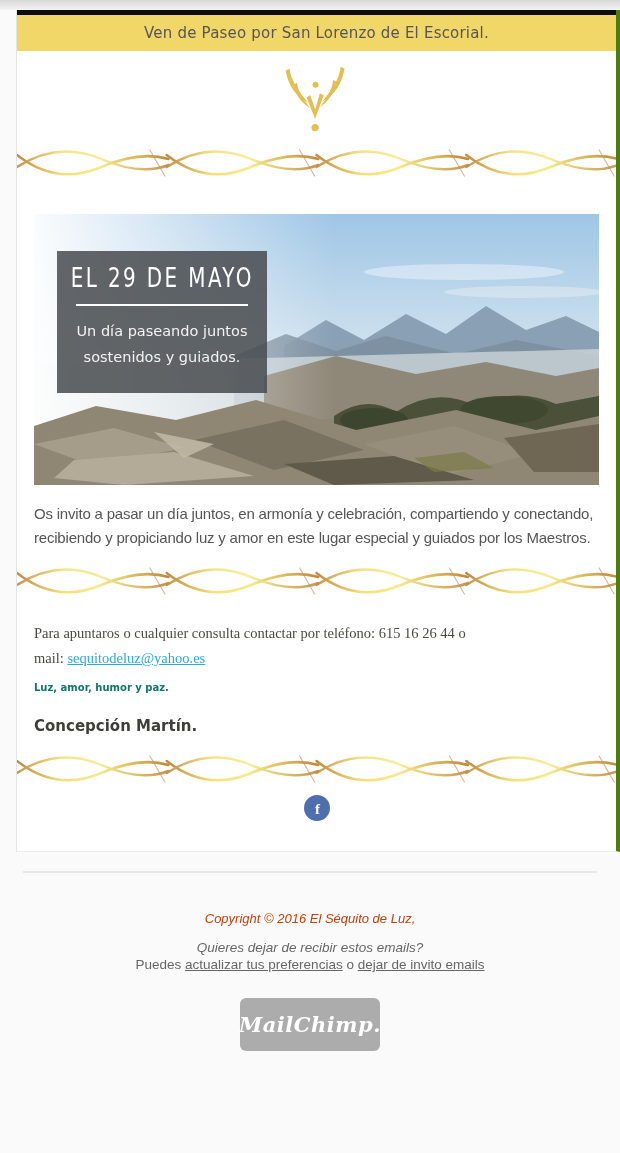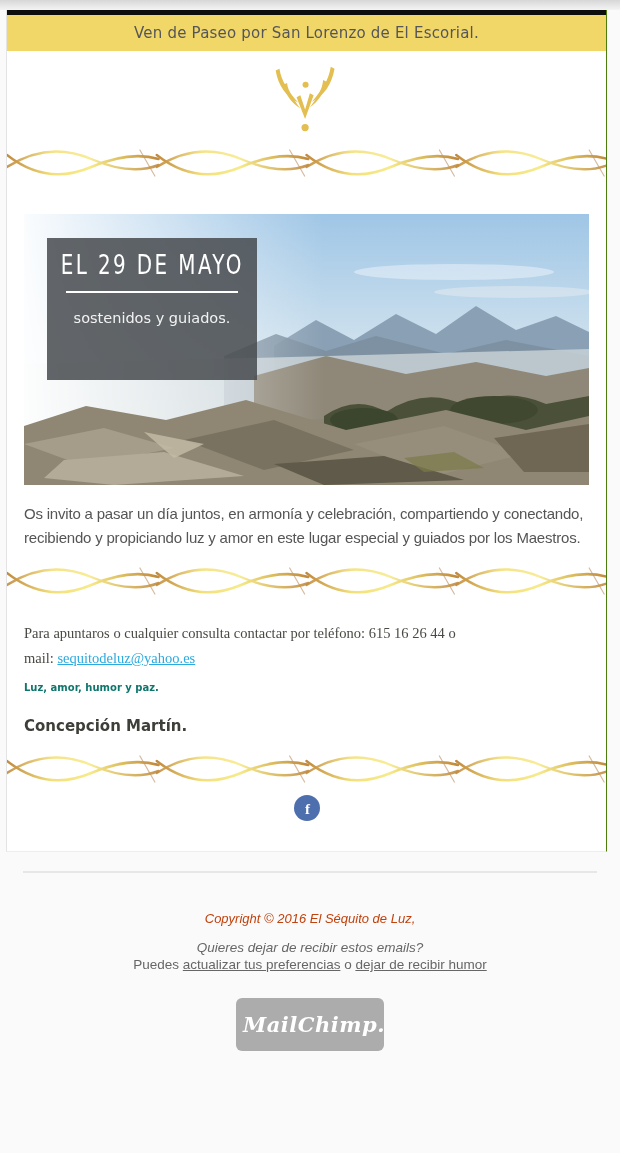--- a/index.html
+++ b/index.html
@@ -1,29 +1,29 @@
 <!DOCTYPE html>
 <html><head>
 <meta charset="utf-8">
 <style>
   html,body{margin:0;padding:0;background:#fafafa;}
   .viewport{position:relative;width:620px;height:1153px;overflow:hidden;
     font-family:"Liberation Sans",sans-serif;background:#fafafa;}
   .top-strip{height:10px;width:620px;background:linear-gradient(#d7d7d7,#f4f4f4);}
-  .card{margin-left:6px;width:599px;background:#ffffff;
-    border-left:1px solid #e4e4e4;border-right:1px solid #4d7c0f;border-bottom:1px solid #eeeeee;}
+  .card{margin-left:16px;width:599px;background:#ffffff;
+    border-left:1px solid #e4e4e4;border-right:4px solid #4d7c0f;border-bottom:1px solid #eeeeee;}
   .black-bar{height:5px;background:#0e0e0e;}
   .preheader{height:36px;background:#F1D668;display:flex;align-items:center;justify-content:center;}
   .preheader span{font-family:"DejaVu Sans",sans-serif;font-size:15px;color:#55565a;letter-spacing:.2px;}
   .logo-block{height:96px;display:flex;align-items:center;justify-content:center;padding-top:6px;box-sizing:border-box;}
   .wave-svg{display:block;width:100%;height:32px;}
   .content{padding:0 17px;}
   .hero{position:relative;width:565px;height:271px;margin-top:35px;}
   .hero svg{display:block;width:565px;height:271px;}
-  .hero-overlay{position:absolute;left:23px;top:24px;width:210px;height:142px;
+  .hero-overlay{position:absolute;left:23px;top:37px;width:210px;height:142px;
     background:rgba(71,74,77,.85);color:#ffffff;text-align:center;box-sizing:border-box;padding-top:15px;}
   .hero-title{display:inline-block;font-family:"DejaVu Sans",sans-serif;font-size:21px;
     letter-spacing:2.5px;transform:scale(.95,1.3);transform-origin:center;white-space:nowrap;}
   .hero-rule{width:172px;height:2px;background:#ffffff;border:0;margin:14px auto 12px auto;}
   .hero-sub{font-family:"DejaVu Sans",sans-serif;font-size:14.5px;line-height:26px;color:#f2f2f2;}
   .intro{margin:17px 0 0 0;font-size:15px;line-height:24px;color:#555555;letter-spacing:-.2px;}
   .btn-row{margin-top:13px;text-align:right;height:42px;}
   .cta{display:inline-block;background:#CCAB4D;color:#ffffff;font-weight:bold;font-size:16px;
     padding:11px 22px;border-radius:4px;text-decoration:none;cursor:pointer;}
   .spacer15{height:15px;}
@@ -38,21 +38,21 @@
     align-items:center;justify-content:center;text-decoration:none;}
   .fb-glyph{color:#ffffff;font-size:15px;font-weight:bold;font-family:"Liberation Serif",serif;
     position:relative;top:1px;left:1px;}
   .footer{text-align:center;}
   .footer-rule{width:574px;height:2px;background:#e7e7e7;border:0;margin:19px auto 0 auto;}
   .copyright{margin-top:38px;font-size:13px;font-style:italic;color:#c2410c;}
   .unsub-q{margin-top:13px;font-size:13.5px;color:#666666;line-height:17px;font-style:italic;}
   .unsub-links{margin-top:0;font-size:13.5px;color:#666666;line-height:17px;}
   .unsub-links a{color:#666666;text-decoration:underline;}
   .mc-badge{display:block;width:140px;height:53px;margin:25px auto 0 auto;background:#ACACAC;
-    border-radius:6px;display:flex;align-items:center;justify-content:center;text-decoration:none;padding-left:8px;}
+    border-radius:6px;display:flex;align-items:center;justify-content:center;text-decoration:none;}
   .mc-badge span{font-family:"DejaVu Serif",serif;font-style:italic;font-weight:bold;
     color:#ffffff;font-size:21px;letter-spacing:.5px;}
 </style>
 </head>
 <body>
 
 <svg width="0" height="0" style="position:absolute" aria-hidden="true">
   <defs>
     <linearGradient id="goldgrad" gradientUnits="userSpaceOnUse" x1="0" y1="0" x2="160" y2="0" spreadMethod="repeat">
       <stop offset="0" stop-color="#C18A3E"></stop>
@@ -137,20 +137,21 @@
           <path d="M470,224 L565,210 L565,258 L500,258 Z" fill="#6F6754"></path>
           <path d="M40,246 L140,238 L220,262 L90,271 L20,264 Z" fill="#B3AB97"></path>
           <path d="M250,250 L360,242 L440,266 L300,271 Z" fill="#5F5A49"></path>
           <path d="M120,218 L180,230 L150,244 Z" fill="#C5BDA8" opacity=".8"></path>
           <path d="M380,244 L430,238 L460,254 L400,258 Z" fill="#7A7A4A" opacity=".7"></path>
         </svg>
         <div class="hero-overlay">
           <span class="hero-title">EL 29 DE MAYO</span>
           <div class="hero-rule"></div>
           <div class="hero-sub">
+            <div>Un día paseando juntos</div>
             <div>sostenidos y guiados.</div>
           </div>
         </div>
       </div>
 
       <p class="intro">Os invito a pasar un día juntos, en armonía y celebración, compartiendo y conectando, recibiendo y propiciando luz y amor en este lugar especial y guiados por los Maestros.</p>
 
     </div>
 
     <div class="spacer15"></div>
@@ -180,19 +181,19 @@
         <span class="fb-glyph">f</span>
       </a>
     </div>
   </div>
 
   <div class="footer">
     <div class="footer-rule"></div>
     <div class="copyright">Copyright © 2016 El Séquito de Luz,</div>
     <div class="unsub-q">Quieres dejar de recibir estos emails?</div>
     <div class="unsub-links">
-      <span>Puedes </span><a>actualizar tus preferencias</a><span> o </span><a>dejar de recibir humor</a>
+      <span>Puedes </span><a>actualizar tus preferencias</a><span> o </span><a>dejar de invito emails</a>
     </div>
     <a class="mc-badge">
       <span>MailChimp.</span>
     </a>
   </div>
 </div>
 
 </body></html>

